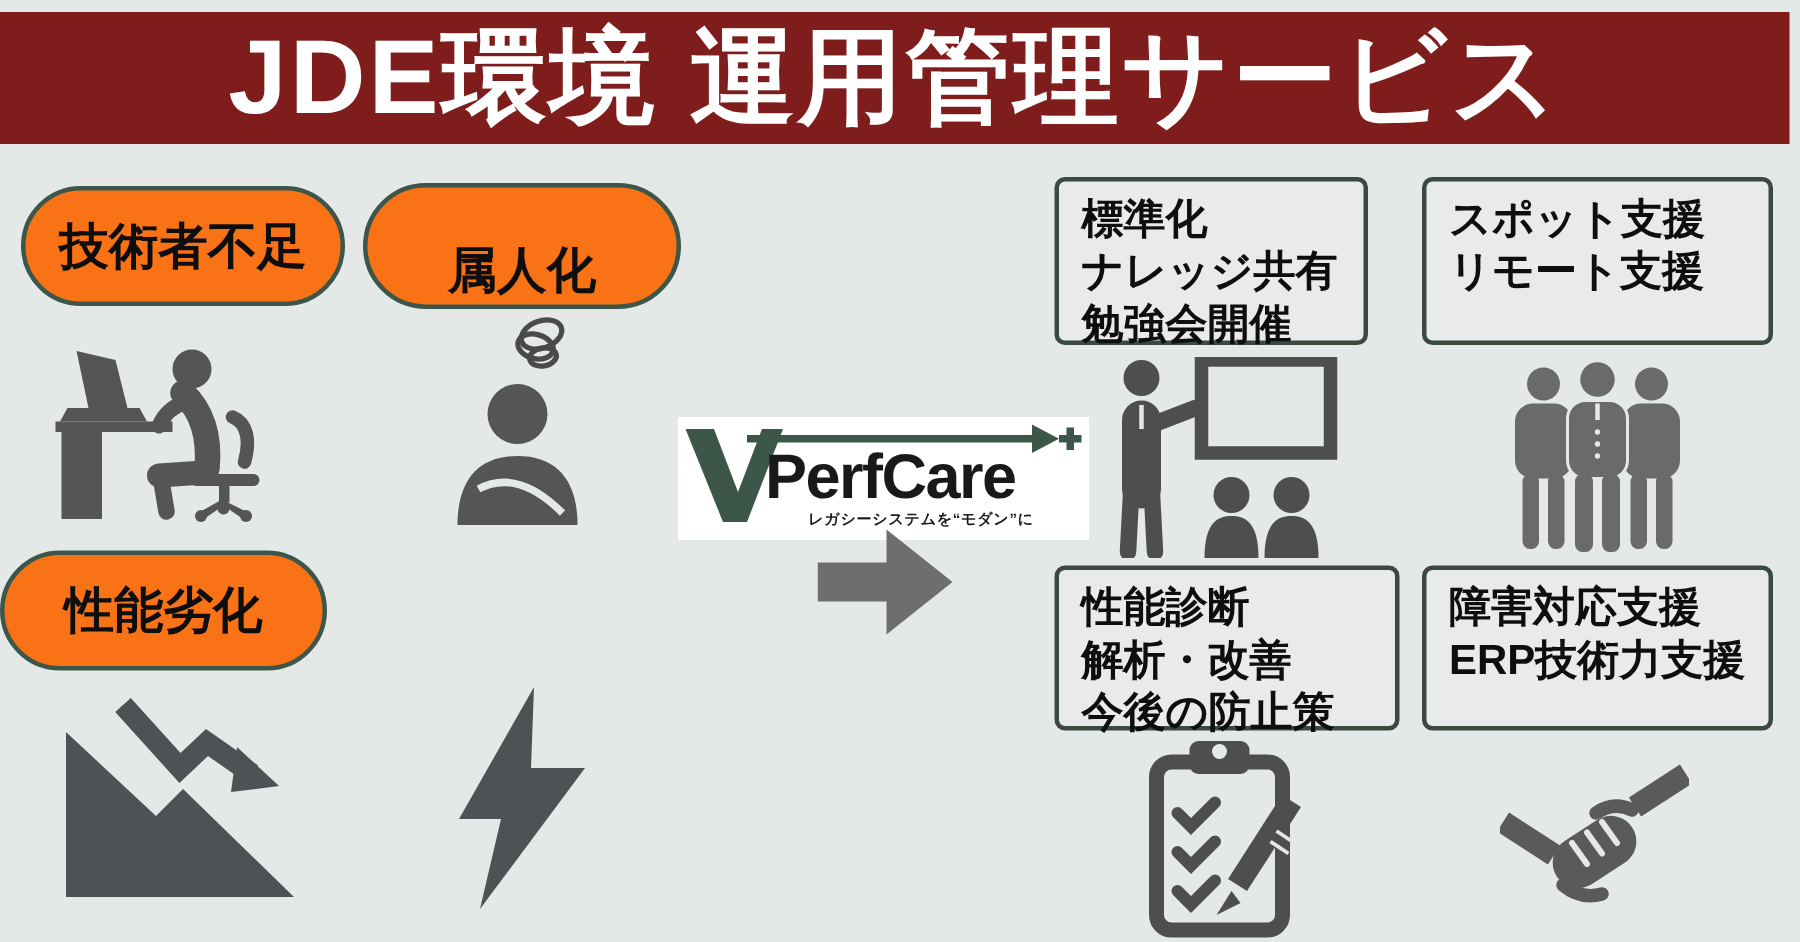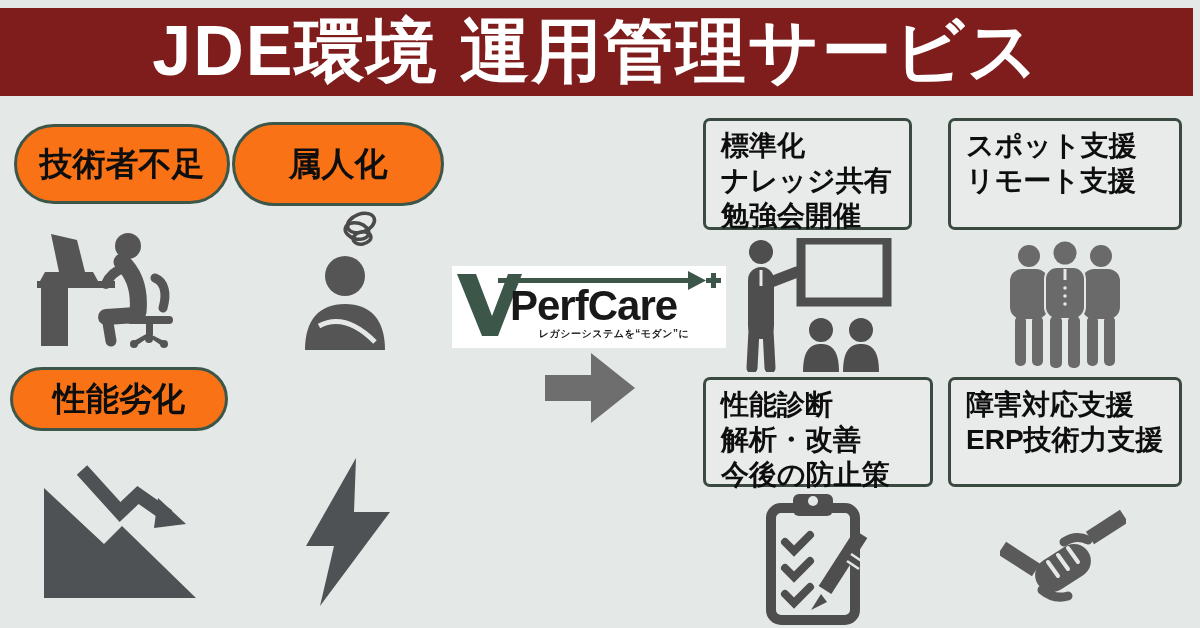--- a/index.html
+++ b/index.html
@@ -26,21 +26,21 @@
   }
   
   .sol{
     border:3px solid #3a4a41;border-radius:7px;background:#e8ebe9;
     box-sizing:border-box;padding:7px 10px 0 15px;
     font-weight:bold;color:#0e0e0e;font-size:28px;line-height:35px;
   }
   .sol .line{display:block;white-space:nowrap;}
   
   .logo{
-    left:452px;top:266px;width:274px;height:82px;background:#ffffff;
+    left:452px;top:278px;width:274px;height:82px;background:#ffffff;
   }
   .logo-brand{
     position:absolute;left:58px;top:16px;font-size:42px;font-weight:bold;
     color:#191919;letter-spacing:-1px;white-space:nowrap;
   }
   .logo-tagline{
     position:absolute;left:60px;top:61px;width:204px;text-align:center;
     font-size:10px;font-weight:bold;color:#1c1c1c;white-space:nowrap;letter-spacing:0.5px;
   }
   svg{display:block;}
@@ -50,24 +50,24 @@
 
 <div id="canvas">
 
   <div class="abs header">
     <div class="header-title">JDE環境 運用管理サービス</div>
   </div>
 
   <div class="abs pill" style="left:14px;top:124px;width:216px;height:80px;font-size:33px;">
     <span>技術者不足</span>
   </div>
-  <div class="abs pill" style="left:232px;top:122px;width:212px;height:84px;font-size:33px;">
+  <div class="abs pill" style="left:242px;top:122px;width:212px;height:84px;font-size:33px;align-items:flex-end;">
     <span>属人化</span>
   </div>
-  <div class="abs pill" style="left:10px;top:367px;width:218px;height:64px;font-size:33px;">
+  <div class="abs pill" style="left:0;top:367px;width:218px;height:80px;font-size:33px;">
     <span>性能劣化</span>
   </div>
 
   <div class="abs" style="left:35px;top:220px;">
     <svg width="165" height="128" viewBox="0 0 165 128">
       <g fill="#555555" stroke="none">
         <polygon points="16,14 42,20 50,52 24,52"></polygon>
         <polygon points="10,52 58,52 63,61 5,61"></polygon>
         <rect x="2" y="61" width="78" height="7"></rect>
         <rect x="6" y="68" width="27" height="58"></rect>

